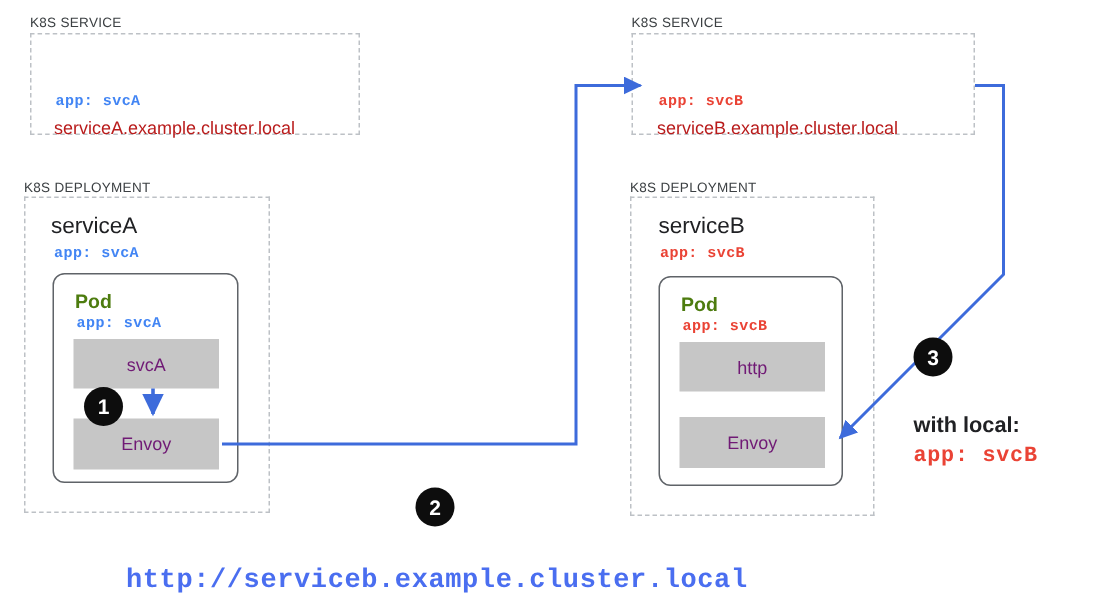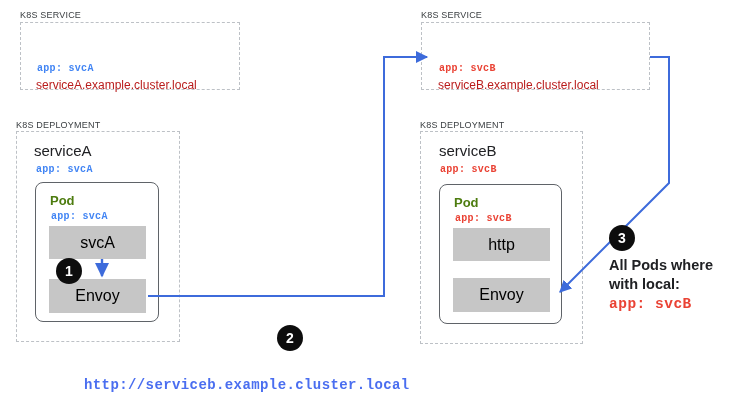--- a/index.html
+++ b/index.html
@@ -78,22 +78,22 @@
     font-weight: bold;
     color: #4d7c0f;
     white-space: nowrap;
   }
   .bar {
     position: absolute;
     background: #c6c6c6;
     display: flex;
     align-items: center;
     justify-content: center;
-    font-size: 16px;
-    color: #000000;
+    font-size: 12px;
+    color: #701a75;
     box-sizing: border-box;
   }
 
   
   .badge {
     position: absolute;
     width: 26px;
     height: 26px;
     border-radius: 50%;
     background: #0d0d0d;
@@ -113,21 +113,21 @@
     font-weight: bold;
     color: #202124;
     line-height: 19px;
     white-space: nowrap;
   }
 
   
   .url {
     position: absolute;
     font-family: "Liberation Mono", monospace;
-    font-size: 14px;
+    font-size: 18px;
     font-weight: bold;
     color: #4a6ef0;
     letter-spacing: 0.4px;
     white-space: nowrap;
   }
 
   
   svg.wires {
     position: absolute;
     left: 0;
@@ -192,20 +192,19 @@
   <div class="pod-box" style="left:439px; top:184px; width:123px; height:140px;"></div>
   <div class="pod-title" style="left:454px; top:195px;">Pod</div>
   <div class="kv red" style="left:455px; top:213px;">app:  svcB</div>
   <div class="bar" style="left:453px; top:228px; width:97px; height:33px;">http</div>
   <div class="bar" style="left:453px; top:278px; width:97px; height:34px;">Envoy</div>
 
   <div class="badge" style="left:56px; top:258px;">1</div>
   <div class="badge" style="left:277px; top:325px;">2</div>
   <div class="badge" style="left:609px; top:225px;">3</div>
 
-  <div class="annot" style="left:609px; top:256px;">All Pods where</div>
   <div class="annot" style="left:609px; top:275px;">with local:</div>
   <div class="annot red-mono" style="left:609px; top:295px; color:#ea4335;
        font-family:'Liberation Mono', monospace; letter-spacing:0.5px;">app:  svcB</div>
 
   <div class="url" style="left:84px; top:377px;">http://serviceb.example.cluster.local</div>
 
 </div>
 
 </body></html>

